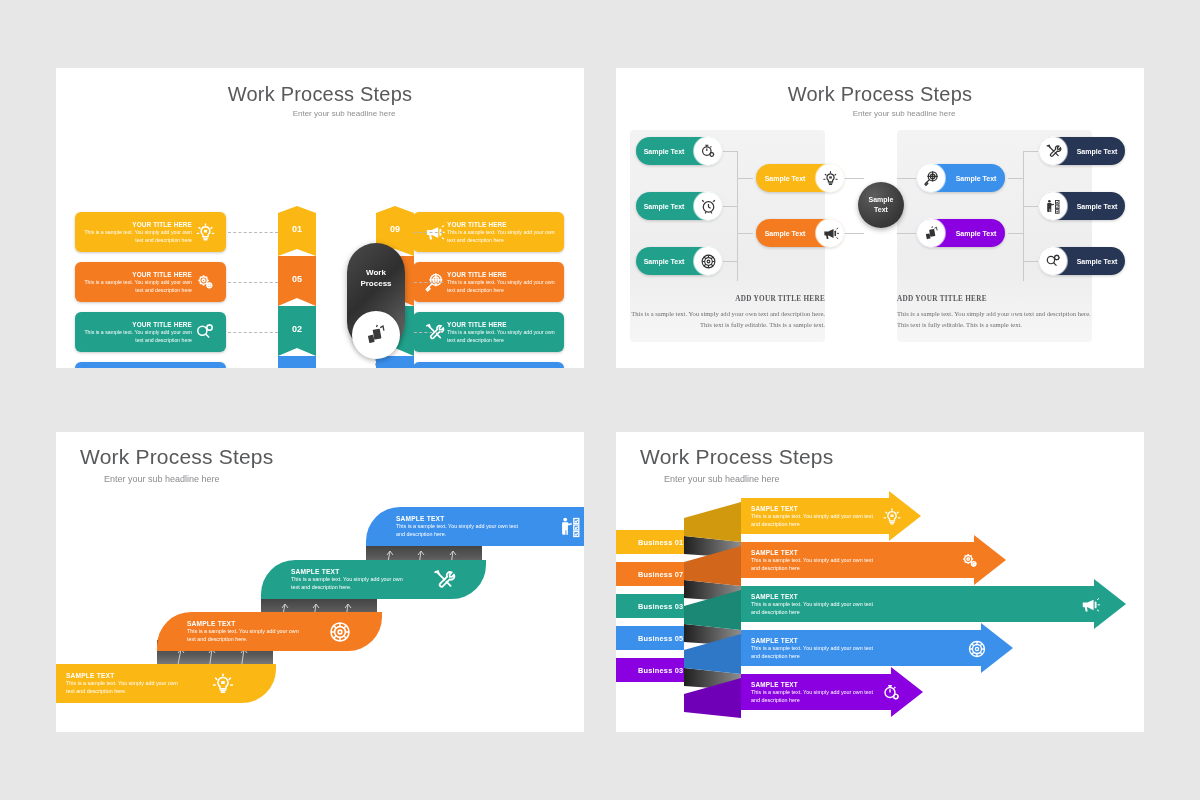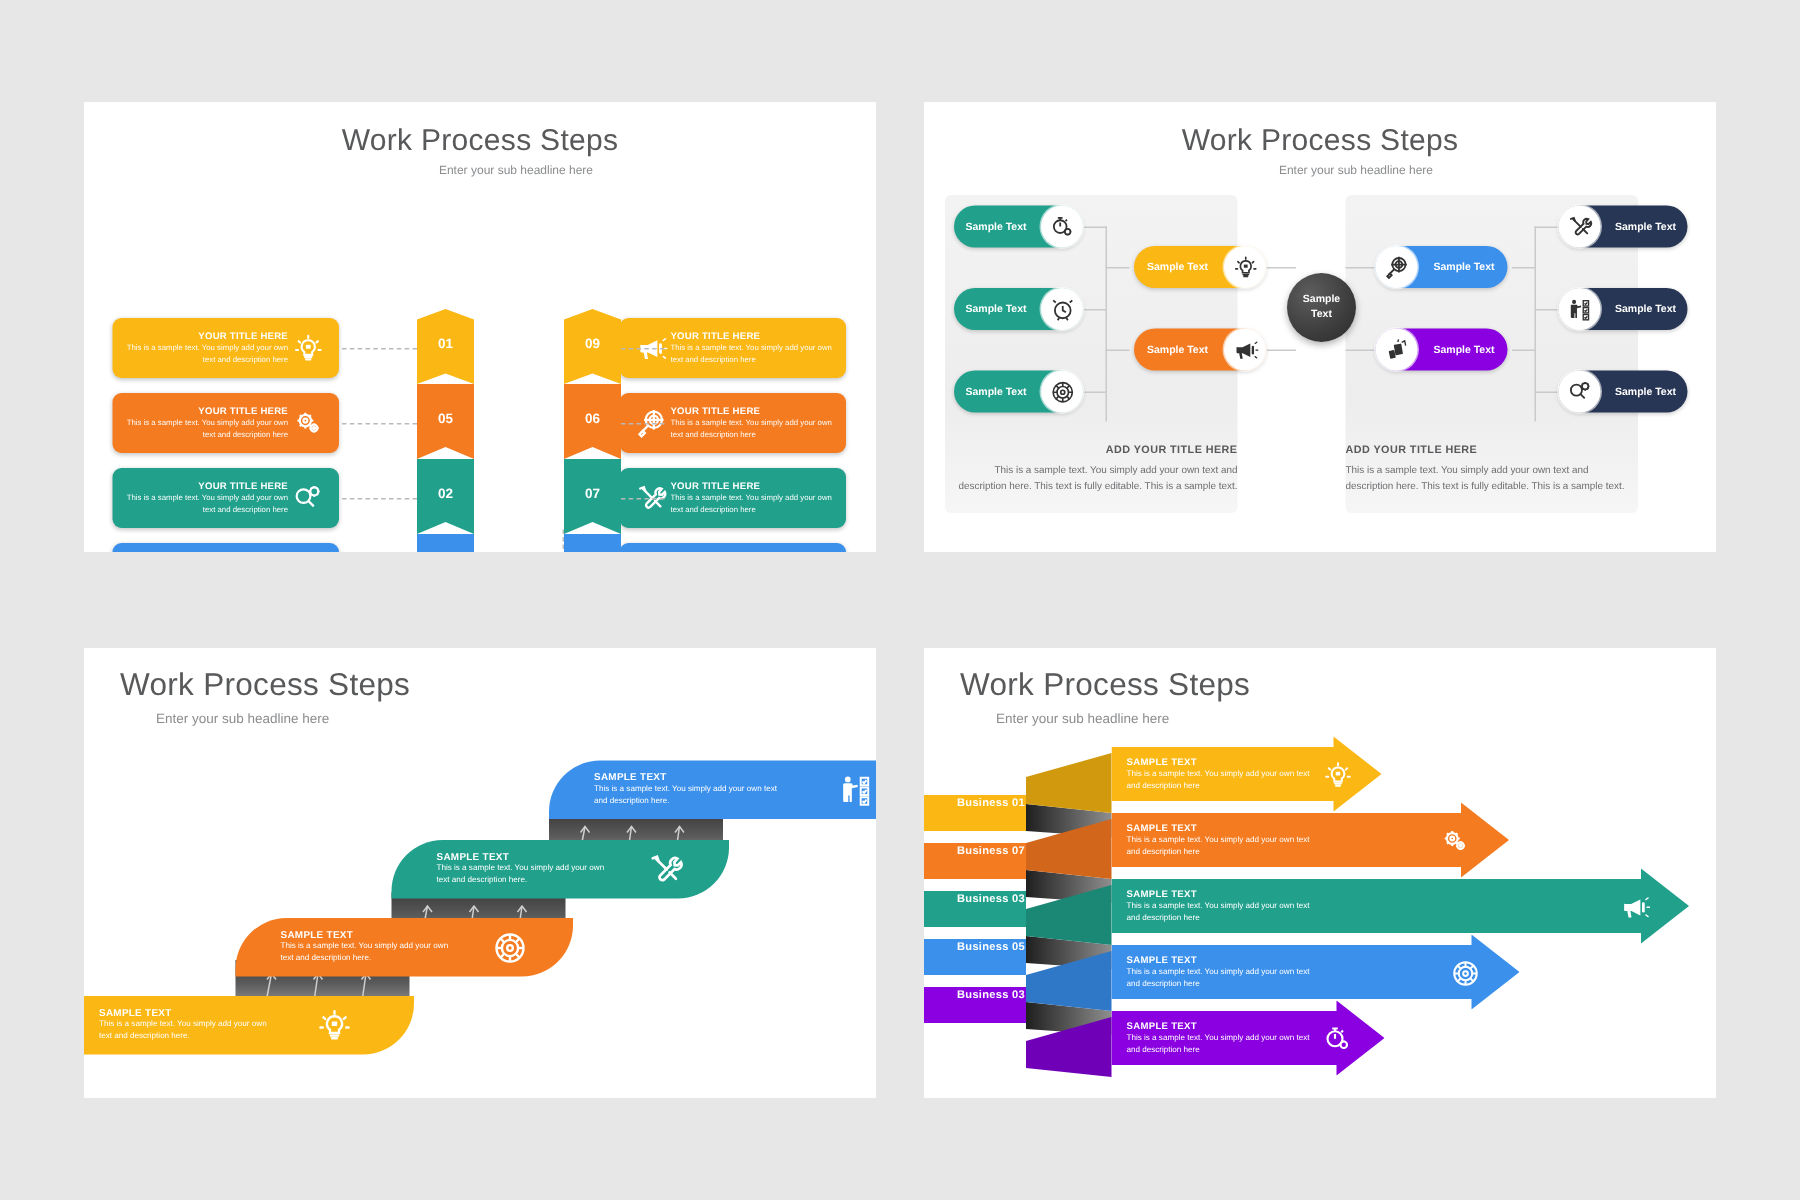--- a/index.html
+++ b/index.html
@@ -92,37 +92,37 @@
   .pill.ic-right .plabel{text-align:center;padding-right:2px;}
   .pill.ic-left .plabel{text-align:center;padding-left:2px;}
   .hub2{
     position:absolute;left:858px;top:186px;width:46px;height:46px;border-radius:50%;
     background:radial-gradient(circle at 34% 30%,#5d5d5d,#3a3a3a 65%,#2b2b2b);
     display:flex;align-items:center;justify-content:center;text-align:center;
     color:#fff;font-size:7px;font-weight:bold;line-height:10px;
     box-shadow:0 2px 5px rgba(0,0,0,.3);
   }
   .cn{position:absolute;background:#c9cacc;}
-  .blurb{position:absolute;width:195px;}
+  .blurb{position:absolute;width:195px;font-family:Liberation Serif, serif;}
   .blurb .bt{font-size:7.2px;font-weight:bold;color:#58595b;letter-spacing:.3px;line-height:11px;}
   .blurb .bd{font-size:6.6px;color:#6d6e70;line-height:11.4px;margin-top:3px;}
 
   
   .step{position:absolute;height:39px;display:flex;align-items:center;box-sizing:border-box;}
   .step .stxt{color:#fff;}
   .step .st{font-size:6.6px;font-weight:bold;letter-spacing:.2px;line-height:9px;}
   .step .sd{font-size:5.4px;line-height:7.6px;}
   .step .sic{width:30px;height:30px;display:flex;align-items:center;justify-content:center;}
   .step .sic svg{width:24px;height:24px;}
   .riser{position:absolute;height:34px;
     background:linear-gradient(180deg,#3c3c3c 0%,#5a5a5a 45%,#9b9b9b 100%);}
   .riser svg{position:absolute;left:0;top:0;width:100%;height:100%;}
 
   
-  .biz{position:absolute;height:24px;display:flex;
+  .biz{position:absolute;height:24px;display:flex;align-items:center;
        padding-left:22px;box-sizing:border-box;color:#fff;
        font-size:7.4px;font-weight:bold;letter-spacing:.2px;}
   .arrowrow{position:absolute;height:36px;}
   .arrowrow .atxt{position:absolute;left:10px;top:6px;color:#fff;}
   .arrowrow .at{font-size:6.4px;font-weight:bold;letter-spacing:.2px;line-height:9px;}
   .arrowrow .ad{font-size:5.4px;line-height:7.6px;}
   .arrowrow .aic{position:absolute;top:8px;width:22px;height:22px;display:flex;align-items:center;justify-content:center;}
   .arrowrow .aic svg{width:20px;height:20px;}
 </style>
 </head>
@@ -342,20 +342,31 @@
     <div class="ribbon" style="left:320px;top:188px;background:#f47b20">
         <span>06</span>
       </div>
     <div class="ribbon" style="left:320px;top:238px;background:#21a18c">
         <span>07</span>
       </div>
     <div class="ribbon" style="left:320px;top:288px;background:#3b90ec"></div>
 
     <div class="stem"></div>
 
+    <div class="hub">
+      <div class="hl">
+        <span>Work</span><br>
+        <span>Process</span>
+      </div>
+      <div class="circ">
+          <svg viewBox="0 0 24 24" style="color:#3a3a3a">
+            <use href="#i-cards"></use>
+          </svg>
+        </div>
+    </div>
   </div>
 
   <div class="slide s2" id="slide2">
     <div class="s-title t-center">Work Process Steps</div>
     <div class="s-sub t-center">Enter your sub headline here</div>
 
     <div class="panel" style="left:14px;"></div>
     <div class="panel" style="left:281px;"></div>
 
     <div class="cn" style="left:121px;top:83px;width:1px;height:130px"></div>

